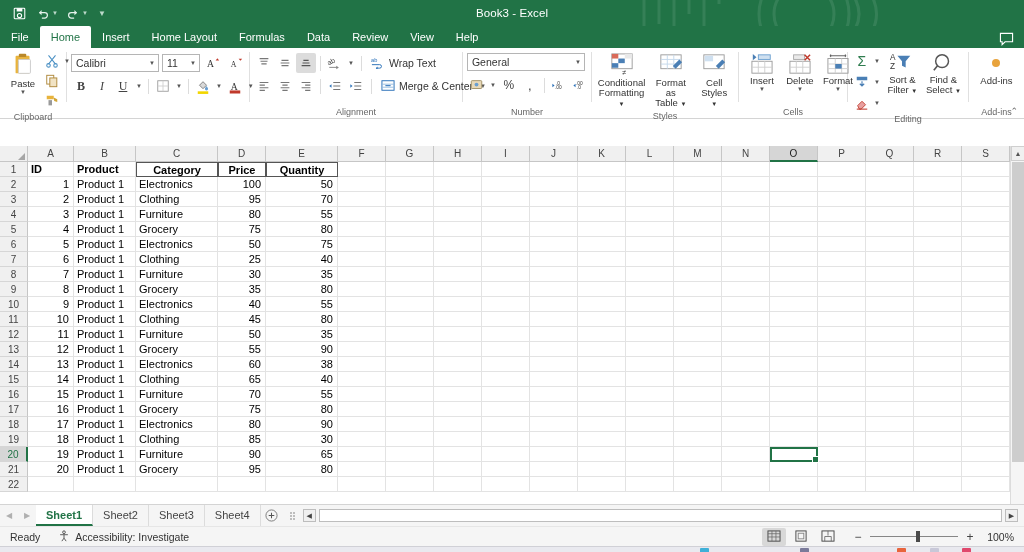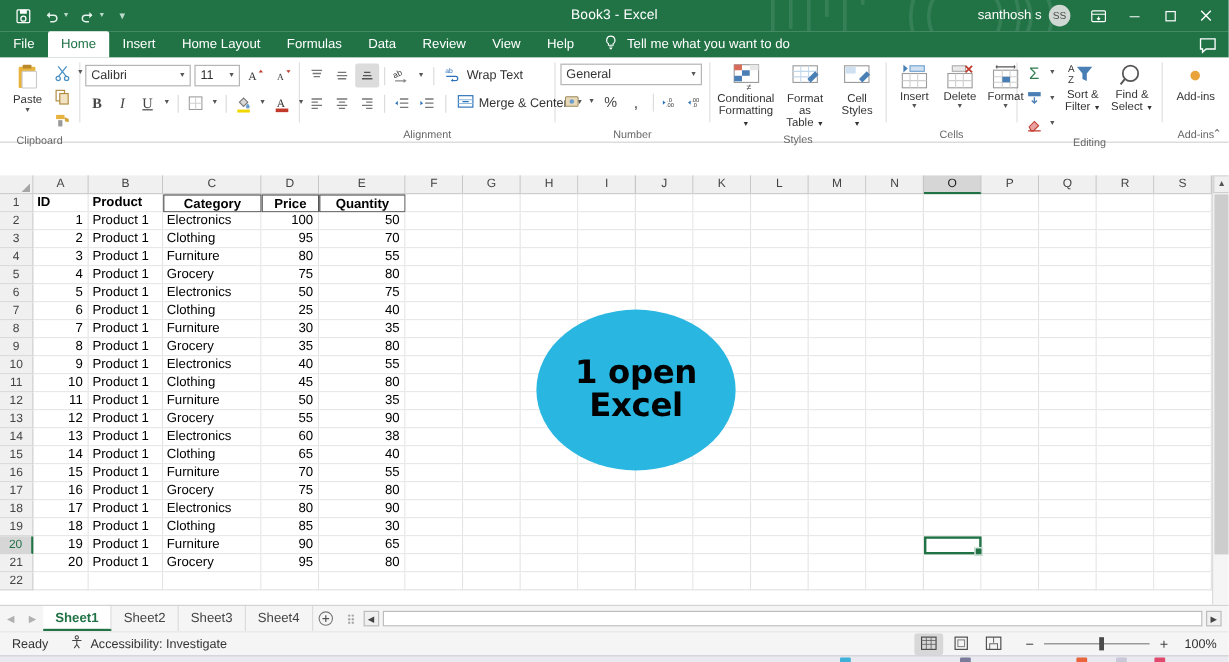--- a/index.html
+++ b/index.html
@@ -257,67 +257,32 @@
             <path d="M13 7H6.5a3.3 3.3 0 0 0 0 6.6H10" fill="none" stroke="#e6f2ec" stroke-width="1.5"></path>
             <path d="M10.4 3.6L13.6 7l-3.2 3.2z" fill="#e6f2ec"></path>
           </svg>
       </div>
       <div class="qcaret">▼</div>
       <div class="qcaret" style="margin-left:6px;font-size:8px;">▼</div>
     </div>
 
     <div class="win-title">Book3 - Excel</div>
 
-    <div class="title-right">
-      <div class="user-name">santhosh s</div>
-      <div class="avatar">SS</div>
-      <div class="wbtn">
-        <svg width="13" height="13" viewBox="0 0 16 16">
-            <rect x="1" y="2.5" width="14" height="11" rx="1" fill="none" stroke="#fff" stroke-width="1.2"></rect>
-            <path d="M1 6h14" stroke="#fff" stroke-width="1.2"></path>
-            <path d="M8 8.3v3.4M6.4 10.1L8 11.7l1.6-1.6" stroke="#fff" stroke-width="1.1" fill="none"></path>
-          </svg>
-      </div>
-      <div class="wbtn">
-        <svg width="11" height="11" viewBox="0 0 12 12">
-            <path d="M1.5 6.5h9" stroke="#fff" stroke-width="1.1"></path>
-          </svg>
-      </div>
-      <div class="wbtn">
-        <svg width="11" height="11" viewBox="0 0 12 12">
-            <rect x="1.8" y="1.8" width="8.4" height="8.4" fill="none" stroke="#fff" stroke-width="1.1"></rect>
-          </svg>
-      </div>
-      <div class="wbtn">
-        <svg width="12" height="12" viewBox="0 0 12 12">
-            <path d="M2 2l8 8M10 2l-8 8" stroke="#fff" stroke-width="1.2"></path>
-          </svg>
-      </div>
-    </div>
   </div>
 
   <div class="tabstrip">
     <div class="rtab">File</div>
     <div class="rtab active">Home</div>
     <div class="rtab">Insert</div>
     <div class="rtab">Home Layout</div>
     <div class="rtab">Formulas</div>
     <div class="rtab">Data</div>
     <div class="rtab">Review</div>
     <div class="rtab">View</div>
     <div class="rtab">Help</div>
-    <div class="tellme">
-      <span>
-        <svg width="12" height="13" viewBox="0 0 14 15">
-            <path d="M7 1.2a4 4 0 0 0-2.3 7.3v1.6h4.6V8.5A4 4 0 0 0 7 1.2z" fill="none" stroke="#fff" stroke-width="1.1"></path>
-            <path d="M5.4 11.8h3.2M5.9 13.4h2.2" stroke="#fff" stroke-width="1.1"></path>
-          </svg>
-      </span>
-      <span>Tell me what you want to do</span>
-    </div>
     <div class="comments-btn">
       <svg width="15" height="14" viewBox="0 0 16 15">
           <path d="M1.5 1.5h13v9h-8l-3.2 3v-3H1.5z" fill="none" stroke="#fff" stroke-width="1.2"></path>
         </svg>
     </div>
   </div>
 
   <div class="ribbon">
 
     <div class="rgroup" style="width:66px">
@@ -1280,18 +1245,14 @@
   </div>
 
   <div class="taskbar">
     <div class="tb-ico" style="left:700px;background:#3fb0d8"></div>
     <div class="tb-ico" style="left:800px;background:#7a7a9a"></div>
     <div class="tb-ico" style="left:897px;background:#e8643c"></div>
     <div class="tb-ico" style="left:930px;background:#c8c8d8"></div>
     <div class="tb-ico" style="left:962px;background:#e0486c"></div>
   </div>
 
-  <div class="annot" id="annot" style="left: 447px; top: 258px; width: 166px; height: 134px; background: rgb(41, 182, 224);">
-    <span>1 open</span>
-    <span>Excel</span>
-  </div>
 
 </div>
 
 </body></html>

